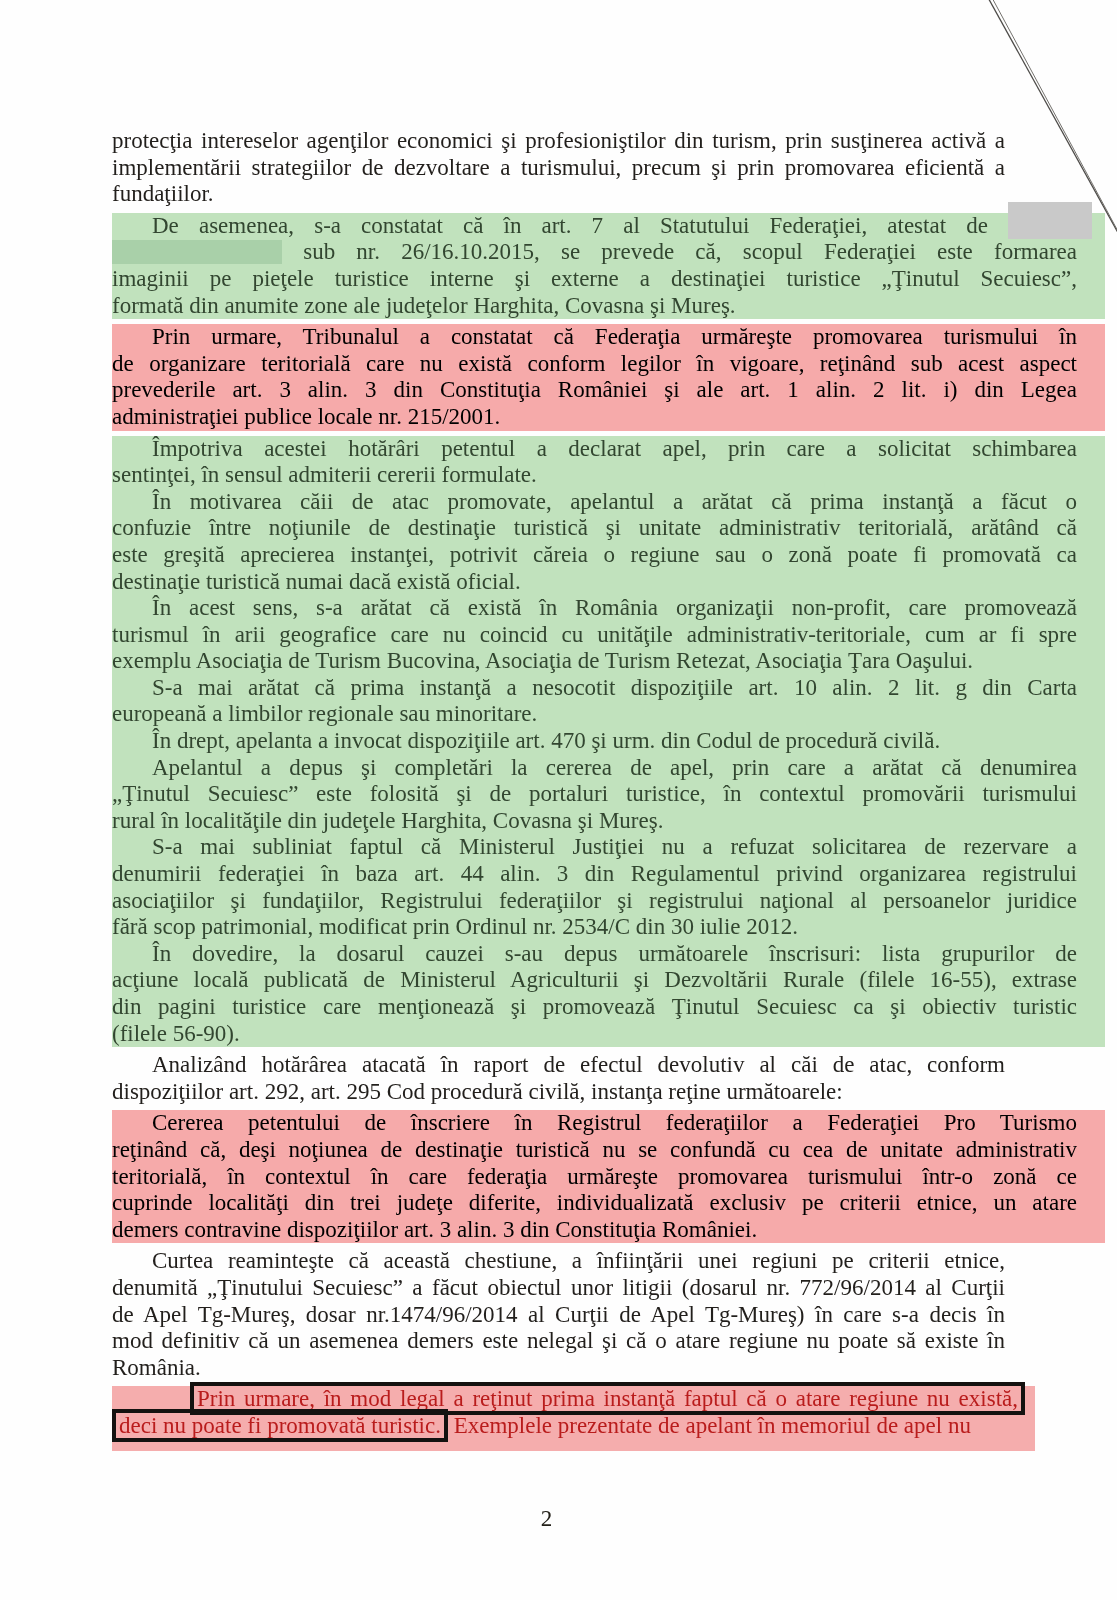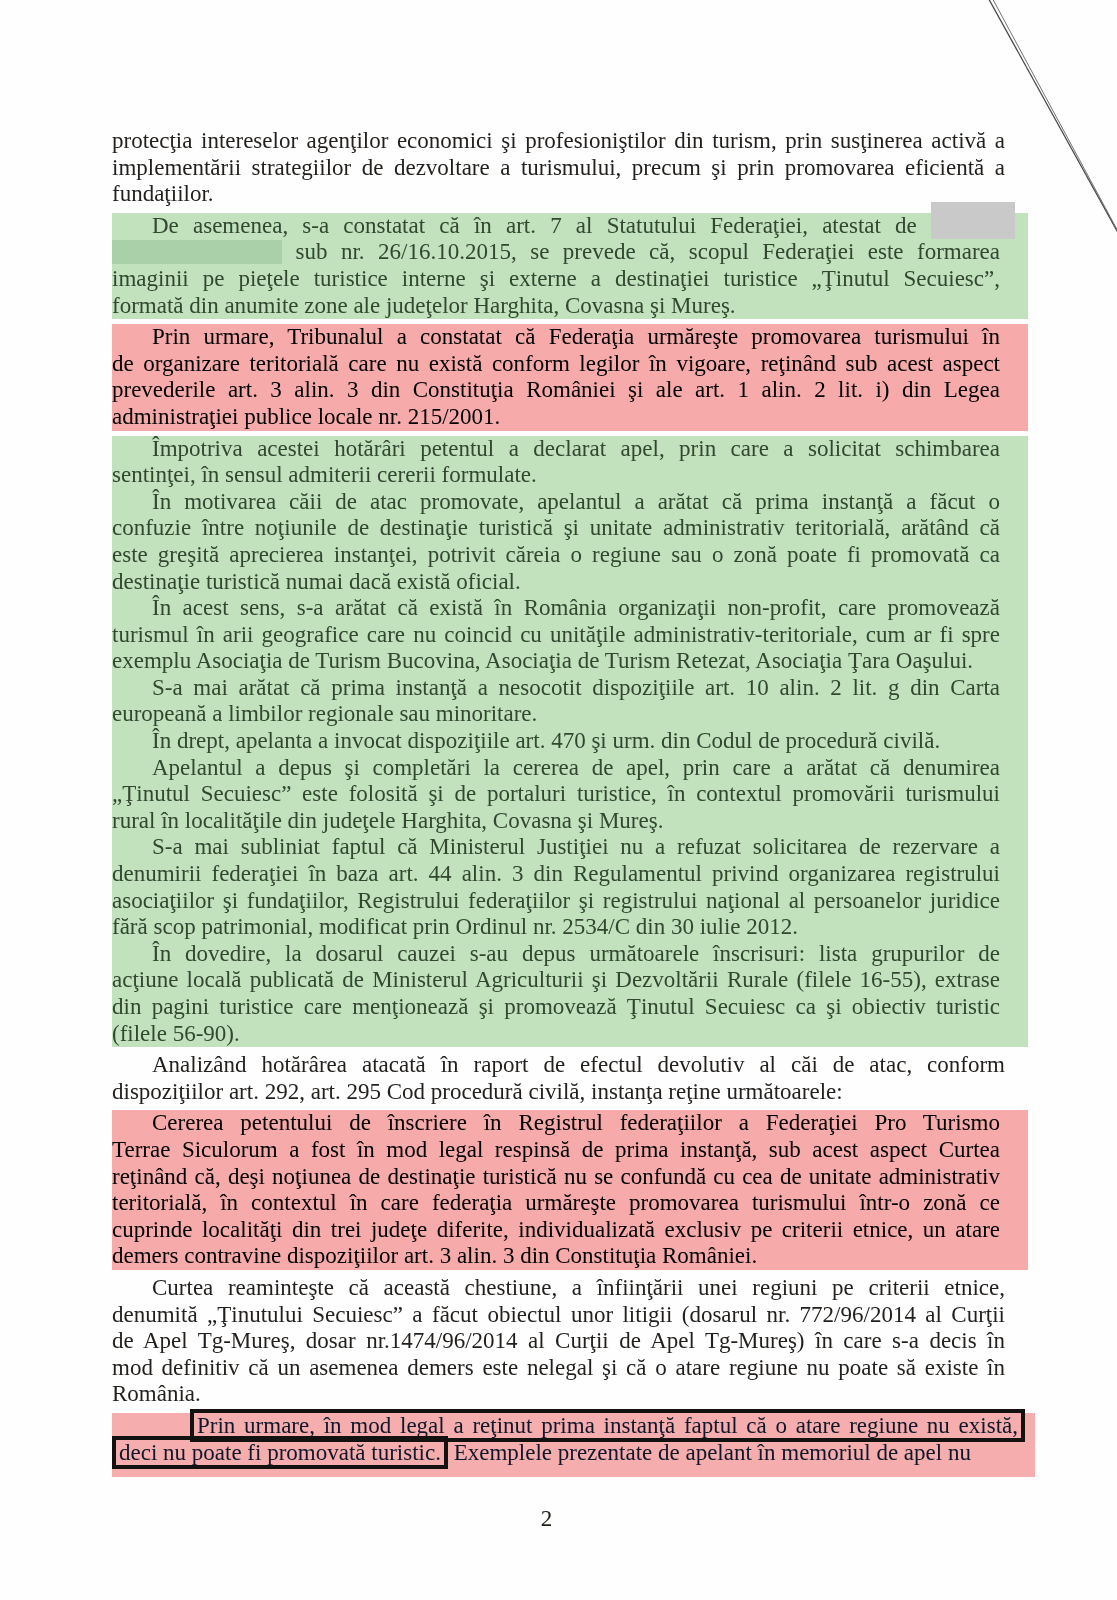--- a/index.html
+++ b/index.html
@@ -12,26 +12,26 @@
   }
   .scanline { position:absolute; left:0; top:0; pointer-events:none; }
   .content {
     position:absolute; left:100px; top:128px; width:893px;
     font-size:23px; line-height:26.6px;margin-left:12px;
   }
   .ln { text-align:justify; text-align-last:justify; }
   .ln.last { text-align-last:left; }
   .ln.indent { text-indent:40px; }
   .block { width:893px; }
-  .hl { width:916px; padding-right:28px; margin:5px 0; }
+  .hl { width:993px; padding-right:28px; margin:5px 0; }
   .hl.green { background:#c1e2bd; color:#324630; }
   .hl.pink  { background:#f6aaaa; color:#000000; }
   .hl.pink.conclusion {
     width:923px; padding-right:10px; padding-bottom:11px;
-    color:#0f172a; background:#f5adad;
+    color:#b91c1c; background:#f5adad;
   }
   .redact-gray {
     display:inline-block; width:84px; height:37px; background:#c9c9c9;
     vertical-align:bottom; margin-top:-11px; margin-right:-15px;
   }
   .redact-green {
     display:inline-block; width:170px; height:24px; background:#a9d0a9;
     vertical-align:-5px;
   }
   .inkbox { border:4px solid #141210; padding:0 3px; }
@@ -144,21 +144,20 @@
 
         <div class="ln indent">Analizând hotărârea atacată în raport de efectul devolutiv al căi de atac, conform</div>
 
         <div class="ln last">dispoziţiilor art. 292, art. 295 Cod procedură civilă, instanţa reţine următoarele:</div>
       </div>
 
     <div class="block hl pink">
 
         <div class="ln indent">Cererea petentului de înscriere în Registrul federaţiilor a Federaţiei Pro Turismo</div>
 
-        <div class="ln">Terrae Siculorum a fost în mod legal respinsă de prima instanţă, sub acest aspect Curtea</div>
 
         <div class="ln">reţinând că, deşi noţiunea de destinaţie turistică nu se confundă cu cea de unitate administrativ</div>
 
         <div class="ln">teritorială, în contextul în care federaţia urmăreşte promovarea turismului într-o zonă ce</div>
 
         <div class="ln">cuprinde localităţi din trei judeţe diferite, individualizată exclusiv pe criterii etnice, un atare</div>
 
         <div class="ln last">demers contravine dispoziţiilor art. 3 alin. 3 din Constituţia României.</div>
       </div>
 

